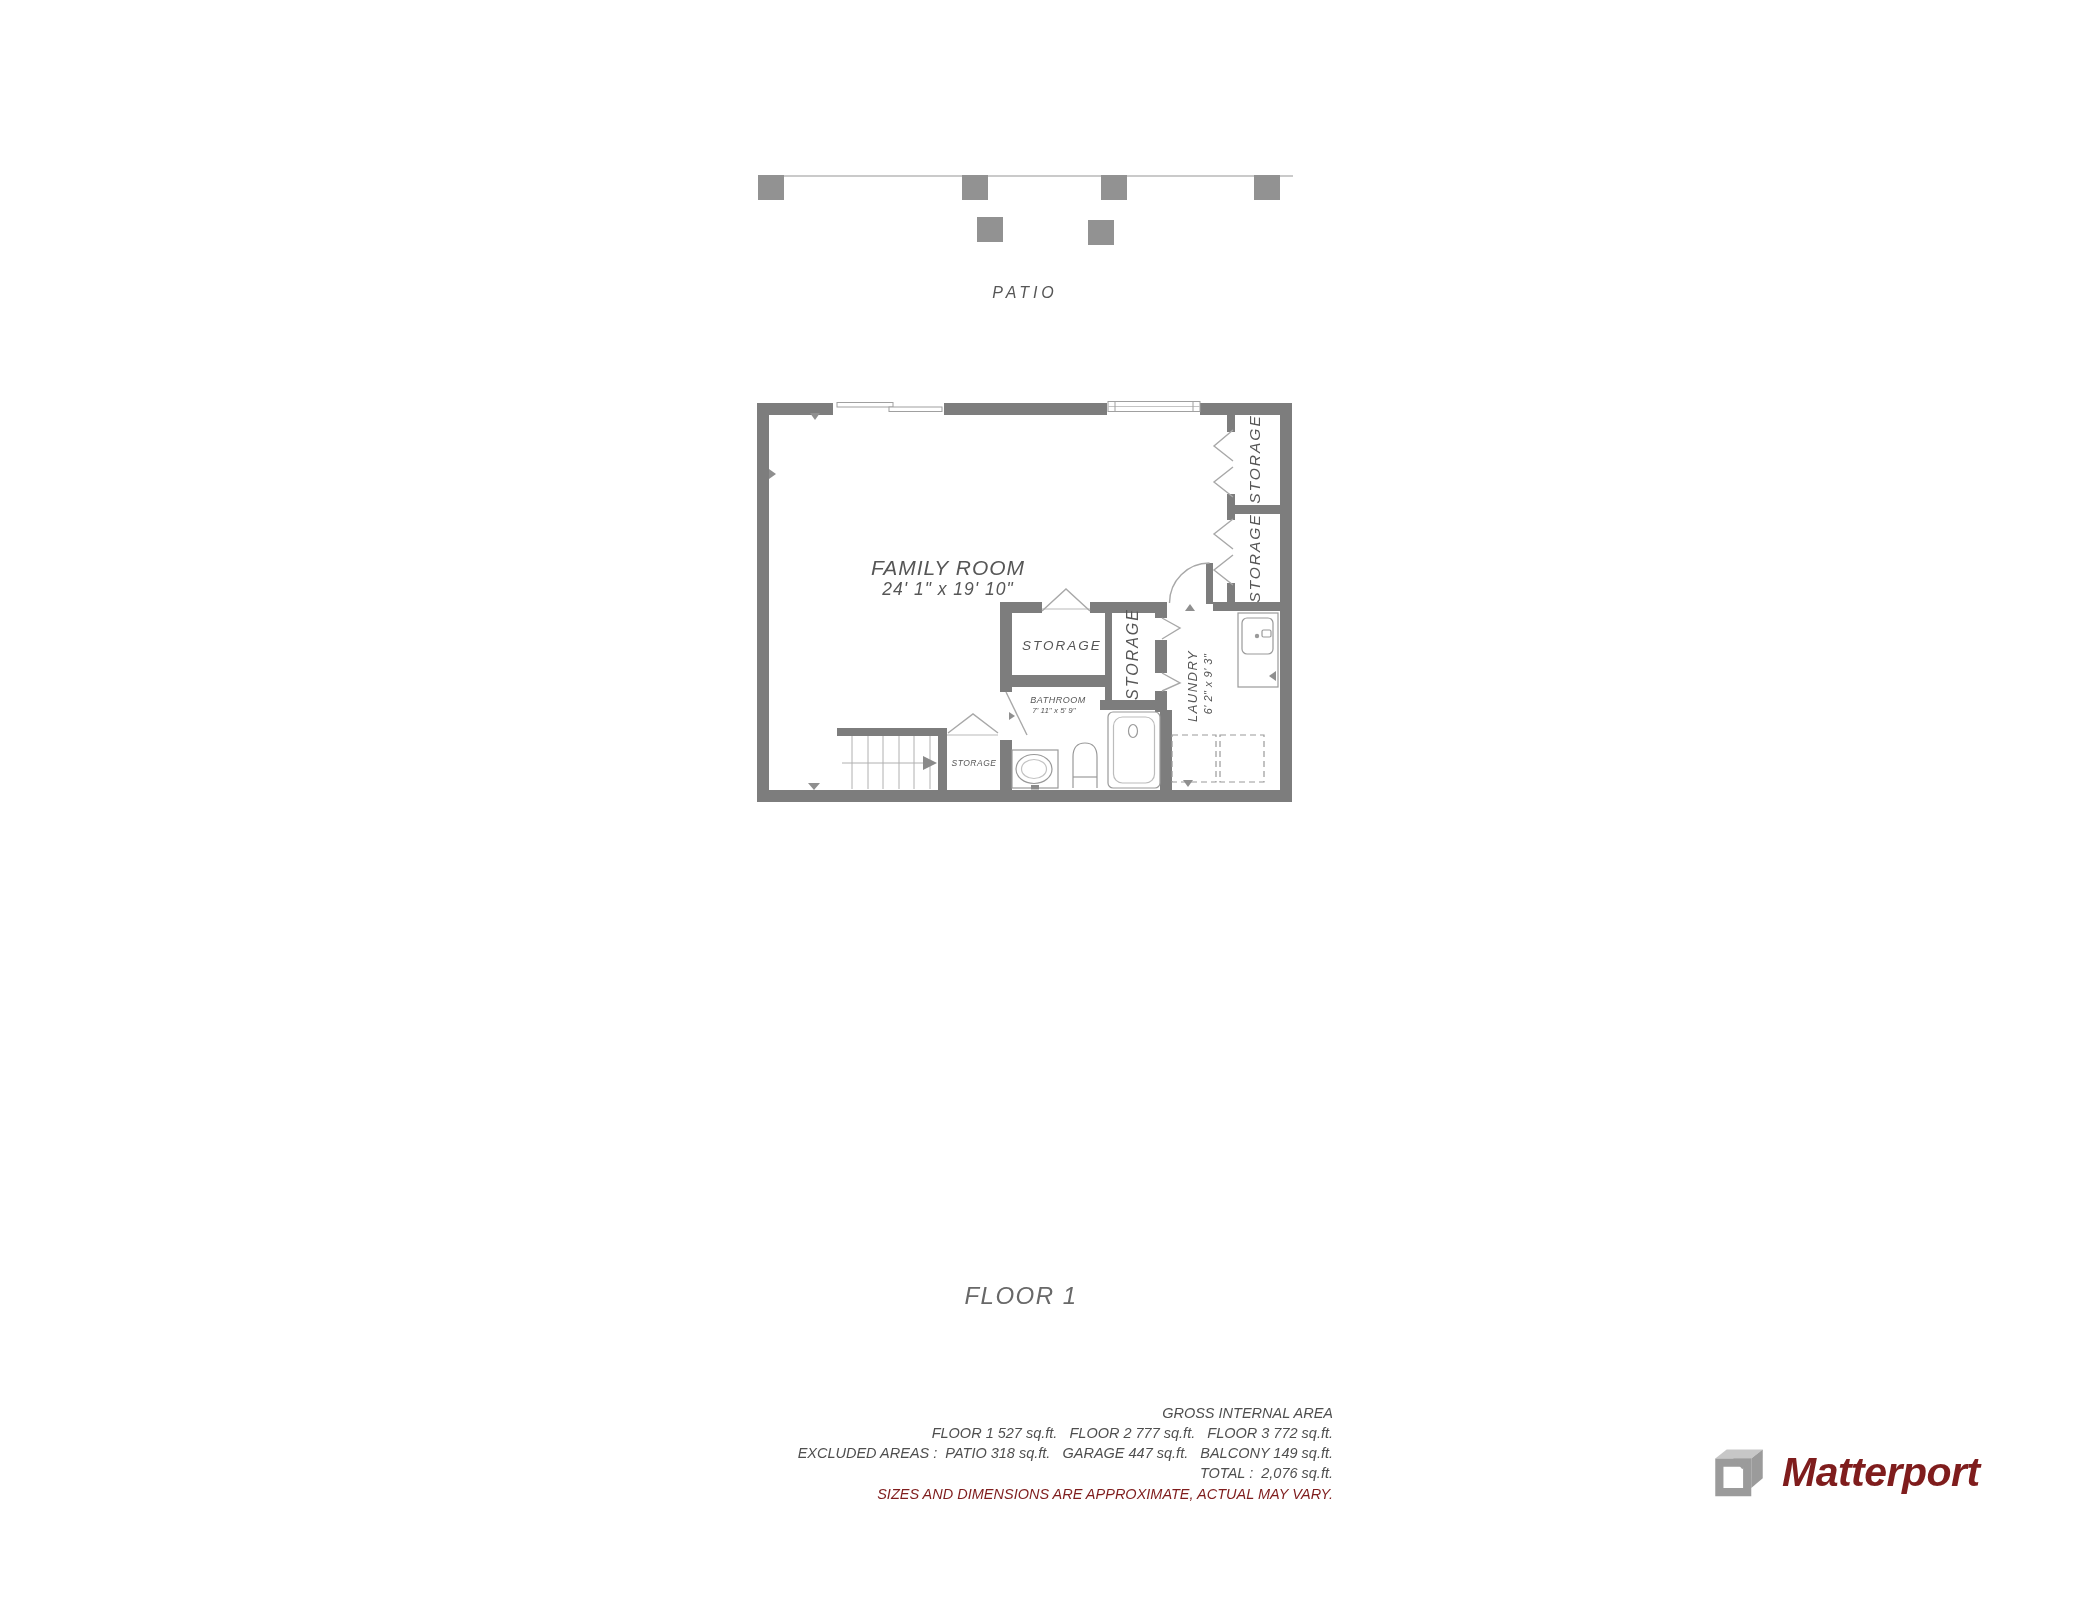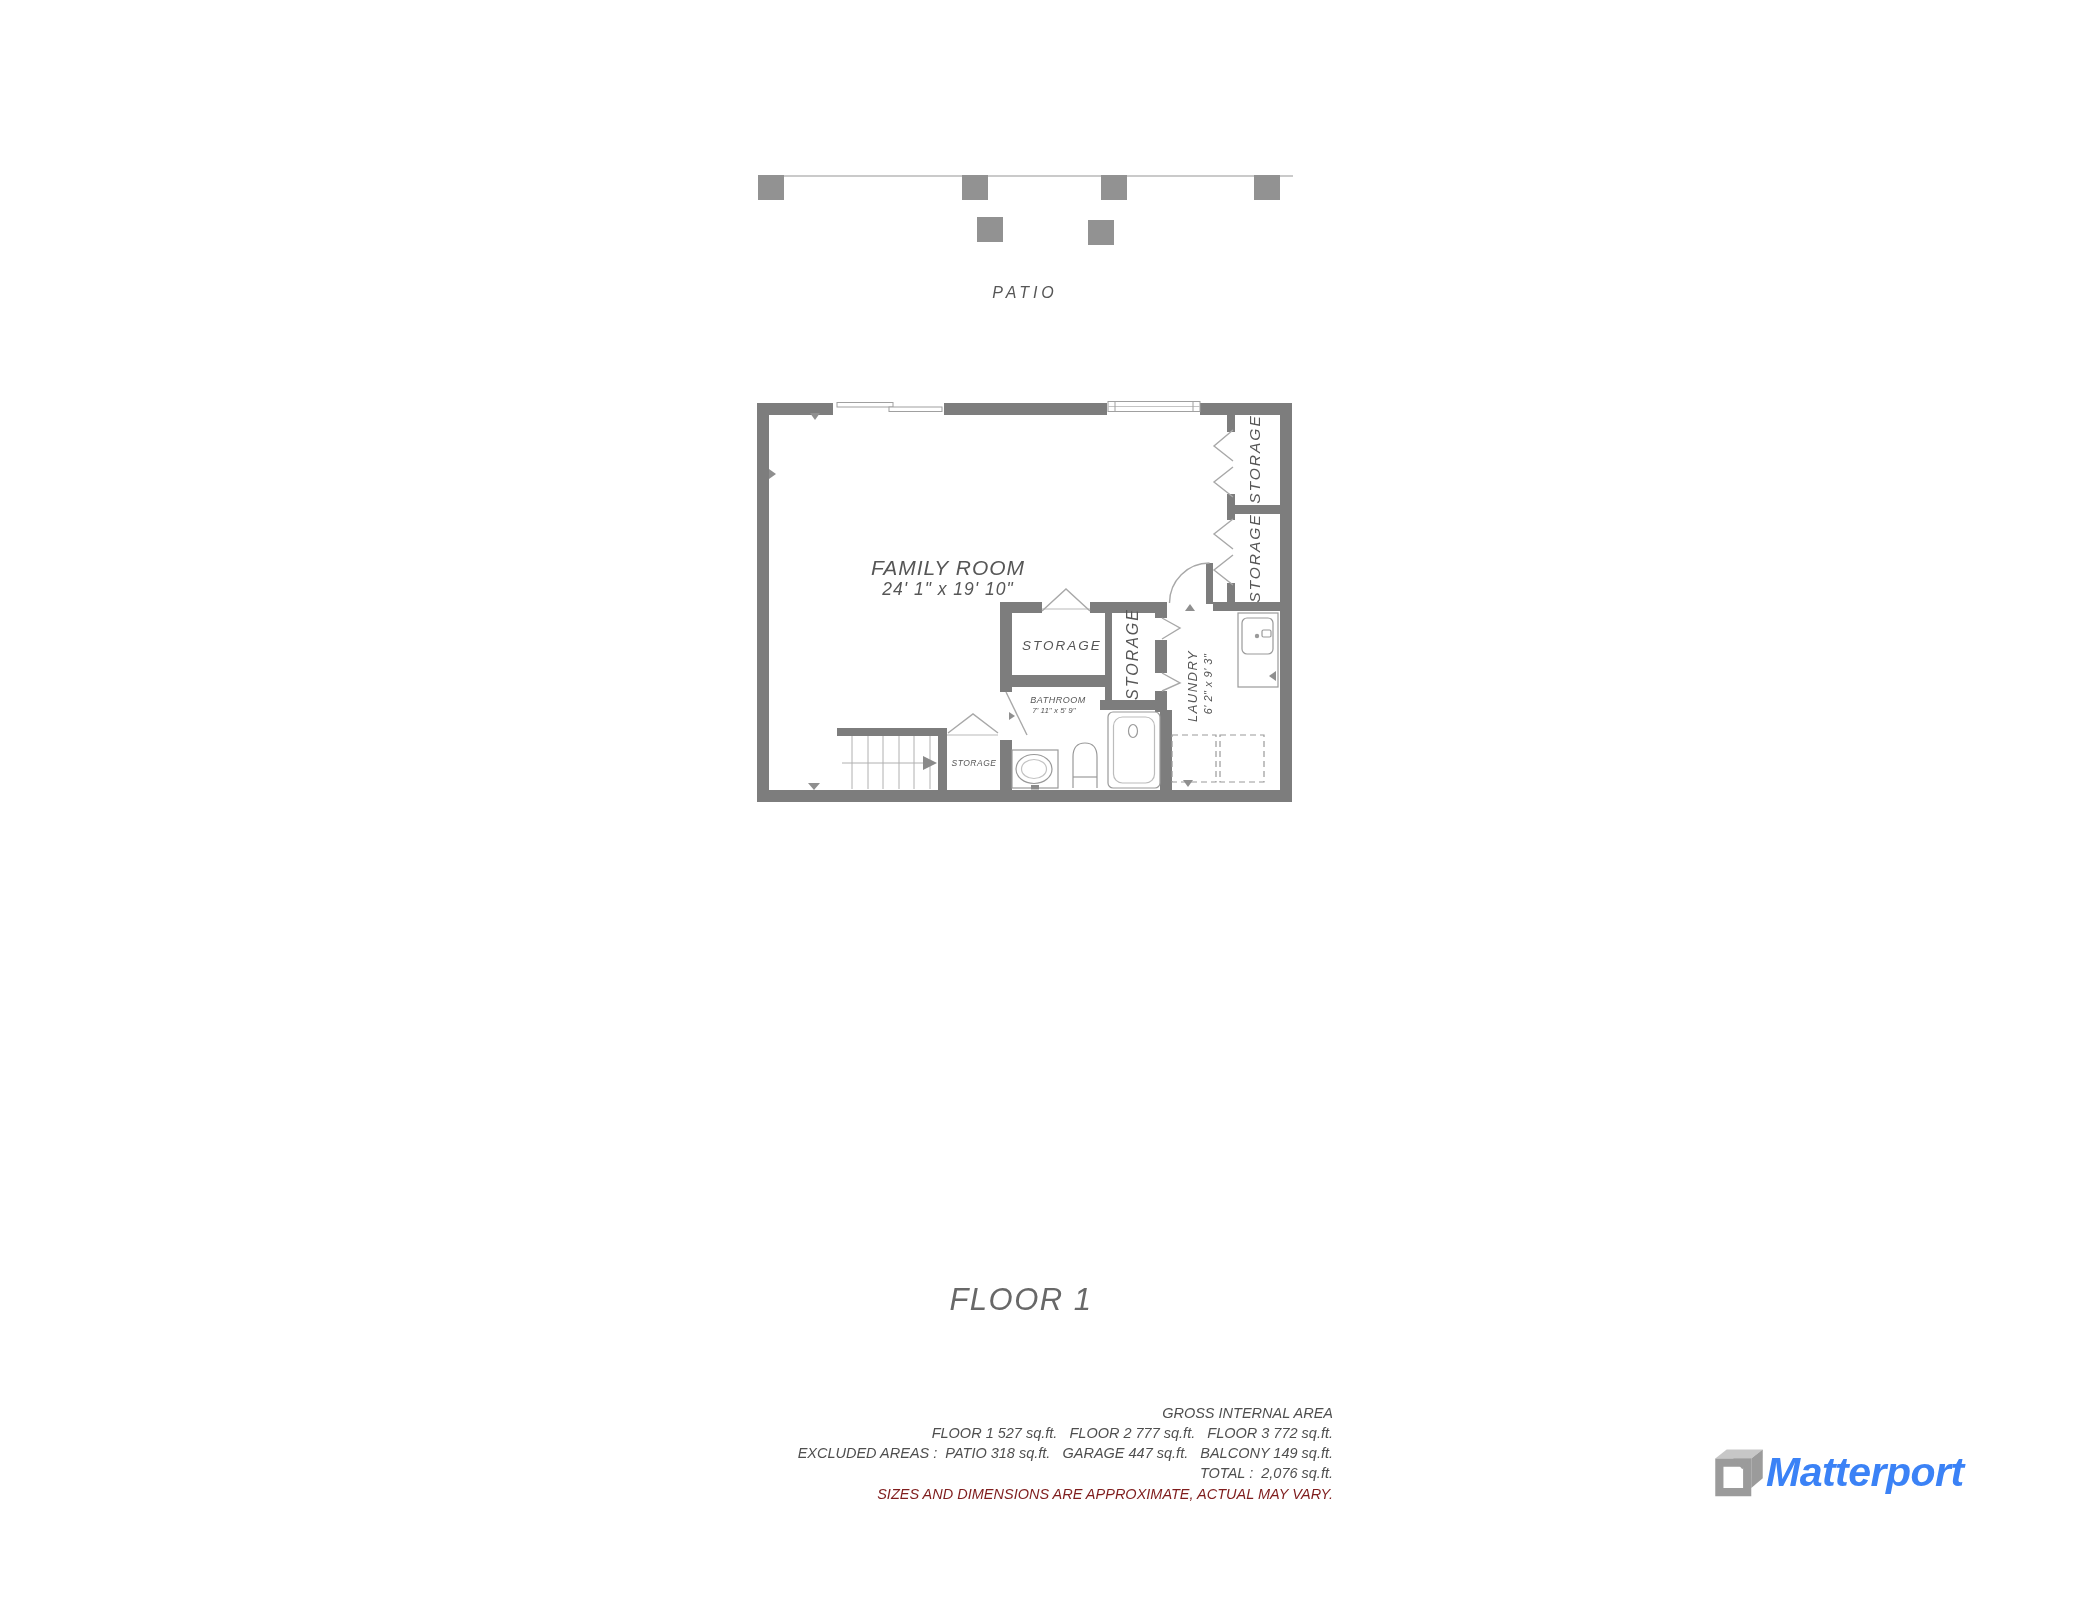--- a/index.html
+++ b/index.html
@@ -1,28 +1,28 @@
 <!DOCTYPE html>
 <html><head>
 <meta charset="utf-8">
 <style>
   html,body{margin:0;padding:0;background:#ffffff;}
   .page{position:relative;width:2080px;height:1607px;background:#ffffff;overflow:hidden;
         font-family:"Liberation Sans",sans-serif;font-style:italic;}
   .plan-svg{position:absolute;left:730px;top:160px;width:580px;height:660px;}
   svg text{font-family:"Liberation Sans",sans-serif;fill:#565656;}
   .floor-title{position:absolute;left:821px;top:1282px;width:400px;text-align:center;
-        font-size:31px;letter-spacing:1.5px;color:#686868;}
+        font-size:24px;letter-spacing:1.5px;color:#686868;}
   .summary{position:absolute;left:533px;top:1403px;width:800px;text-align:right;
         color:#4f4f4f;font-size:14.5px;line-height:20px;}
   .summary div{white-space:pre;}
   .summary .disclaimer{color:#7f1d1d;margin-top:1px;}
   .brand{position:absolute;left:1712px;top:1447px;display:flex;align-items:center;}
   .brand-mark{width:54px;height:51px;}
-  .brand-word{font-size:41px;font-weight:bold;color:#3b82f6;letter-spacing:-0.5px;}
+  .brand-word{margin-left:16px;font-size:41px;font-weight:bold;color:#7f1d1d;letter-spacing:-0.5px;}
 </style>
 </head>
 <body>
 
 <div class="page">
 
   <svg class="plan-svg" viewBox="730 160 580 660">
 
     <g>
       <line x1="758" y1="176" x2="1293" y2="176" stroke="#b8b8b8" stroke-width="1.5"></line>

